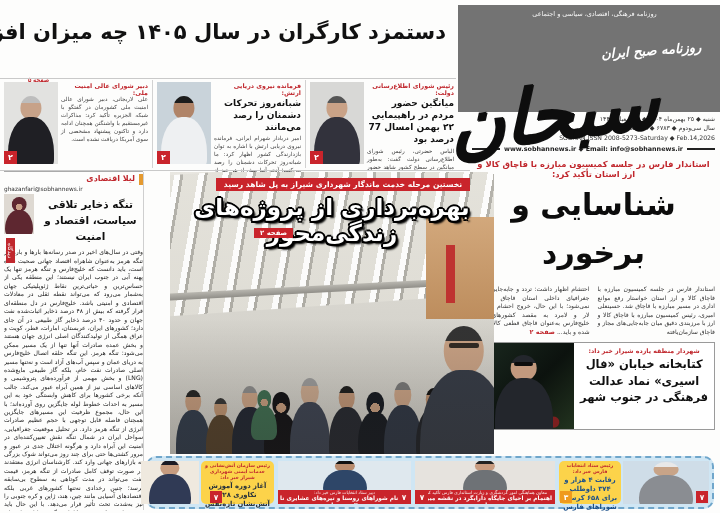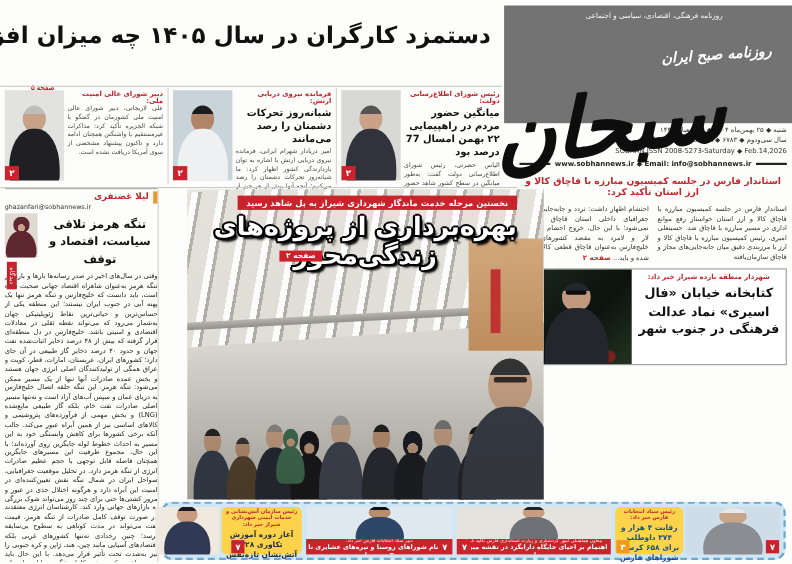--- a/index.html
+++ b/index.html
@@ -153,20 +153,21 @@
       <div>سال سی‌ودوم ◆ ۶۷۸۳ ◆ ۸ صفحه ◆ ۲۵ هزار تومان</div>
       <div class="ltr">SOBHAN ISSN 2008-5273-Saturday ◆ Feb.14,2026</div>
     </div>
     <div class="contact">
       <div class="bar"></div>
       <span class="ltr">www.sobhannews.ir ◆ Email: info@sobhannews.ir</span>
       <div class="bar"></div>
     </div>
     <div class="main-kicker">استاندار فارس در جلسه کمیسیون مبارزه با قاچاق کالا و ارز استان تأکید کرد:</div>
     <div class="main-headline">
+      <div>شناسایی و برخورد</div>
     </div>
     <div class="main-body">
       <div>استاندار فارس در جلسه کمیسیون مبارزه با قاچاق کالا و ارز استان خواستار رفع موانع اداری در مسیر مبارزه با قاچاق شد. حسینعلی امیری، رئیس کمیسیون مبارزه با قاچاق کالا و ارز با مرزبندی دقیق میان جابه‌جایی‌های مجاز و قاچاق سازمان‌یافته</div>
       <div>
         <span>احتشام اظهار داشت: تردد و جابه‌جایی دام در جغرافیای داخلی استان قاچاق محسوب نمی‌شود؛ با این حال، خروج احشام از مبادی لار و لامرد به مقصد کشورهای حوزه خلیج‌فارس به‌عنوان قاچاق قطعی کالا شناخته شده و باید... </span>
         <span class="pageref">صفحه ۲</span>
       </div>
     </div>
 
     <div class="libbox">
@@ -179,29 +180,29 @@
         <div class="man" style="left:50%;transform:translateX(-50%);bottom:-6px;width:58px;height:80px;--skin:#c2997e;--hair:#23262c;--suit:#23262c;">
           <div class="shades" style="left:34%;top:9%;width:32%;height:5%;"></div>
         </div>
       </div>
     </div>
   </div>
 
   <div class="abs opinion">
     <div class="op-rule"></div>
     <div class="op-author-row">
-      <span class="op-author">لیلا غضنفری</span>
+      <span class="op-author">لیلا اقتصادی</span>
       <span class="op-tick"></span>
     </div>
     <div class="op-email ltr">ghazanfari@sobhannews.ir</div>
     <div class="op-photoblock">
       <div class="op-photo">
         <div class="woman" style="left:1px;bottom:-3px;width:28px;height:40px;--skin:#c9a088;--hair:#5e2730;--suit:#5e2730;"></div>
       </div>
-      <div class="op-title">تنگه هرمز تلاقی سیاست، اقتصاد و توقف</div>
+      <div class="op-title">تنگه ذخایر تلاقی سیاست، اقتصاد و امنیت</div>
       <div class="op-tab">دیدگاه</div>
     </div>
     <div class="op-body">وقتی در سال‌های اخیر در صدر رسانه‌ها بارها و بارها از تنگه هرمز به‌عنوان شاهراه اقتصاد جهانی صحبت شده است، باید دانست که خلیج‌فارس و تنگه هرمز تنها یک پهنه آبی در جنوب ایران نیستند؛ این منطقه یکی از حساس‌ترین و حیاتی‌ترین نقاط ژئوپلیتیکی جهان به‌شمار می‌رود که می‌تواند نقطه ثقلی در معادلات اقتصادی و امنیتی باشد. خلیج‌فارس در دل منطقه‌ای قرار گرفته که بیش از ۴۸ درصد ذخایر اثبات‌شده نفت جهان و حدود ۴۰ درصد ذخایر گاز طبیعی در آن جای دارد؛ کشورهای ایران، عربستان، امارات، قطر، کویت و عراق همگی از تولیدکنندگان اصلی انرژی جهان هستند و بخش عمده صادرات آنها تنها از یک مسیر ممکن می‌شود: تنگه هرمز. این تنگه حلقه اتصال خلیج‌فارس به دریای عمان و سپس آب‌های آزاد است و نه‌تنها مسیر اصلی صادرات نفت خام، بلکه گاز طبیعی مایع‌شده (LNG) و بخش مهمی از فرآورده‌های پتروشیمی و کالاهای اساسی نیز از همین آبراه عبور می‌کند. جالب آنکه برخی کشورها برای کاهش وابستگی خود به این مسیر به احداث خطوط لوله جایگزین روی آورده‌اند؛ با این حال، مجموع ظرفیت این مسیرهای جایگزین همچنان فاصله قابل توجهی با حجم عظیم صادرات انرژی از تنگه هرمز دارد. در تحلیل موقعیت جغرافیایی، سواحل ایران در شمال تنگه نقش تعیین‌کننده‌ای در امنیت این آبراه دارد و هرگونه اختلال جدی در عبور و مرور کشتی‌ها حتی برای چند روز می‌تواند شوک بزرگی به بازارهای جهانی وارد کند. کارشناسان انرژی معتقدند در صورت توقف کامل صادرات از تنگه هرمز، قیمت نفت می‌تواند در مدت کوتاهی به سطوح بی‌سابقه برسد؛ چنین رخدادی نه‌تنها کشورهای غربی بلکه اقتصادهای آسیایی مانند چین، هند، ژاپن و کره جنوبی را نیز به‌شدت تحت تأثیر قرار می‌دهد. با این حال باید توجه داشت که بستن کامل تنگه به‌دلیل پیامدهای حقوقی، سیاسی و نظامی گسترده، سناریویی پرهزینه و پیچیده است و می‌تواند تبعات منطقه‌ای و بین‌المللی گسترده‌ای در پی داشته باشد.</div>
   </div>
 
   <div class="abs crowd">
     <div class="canopy"></div>
     <div class="beam"></div>
     <div class="bld"></div>
     <div class="rbanner"></div>

